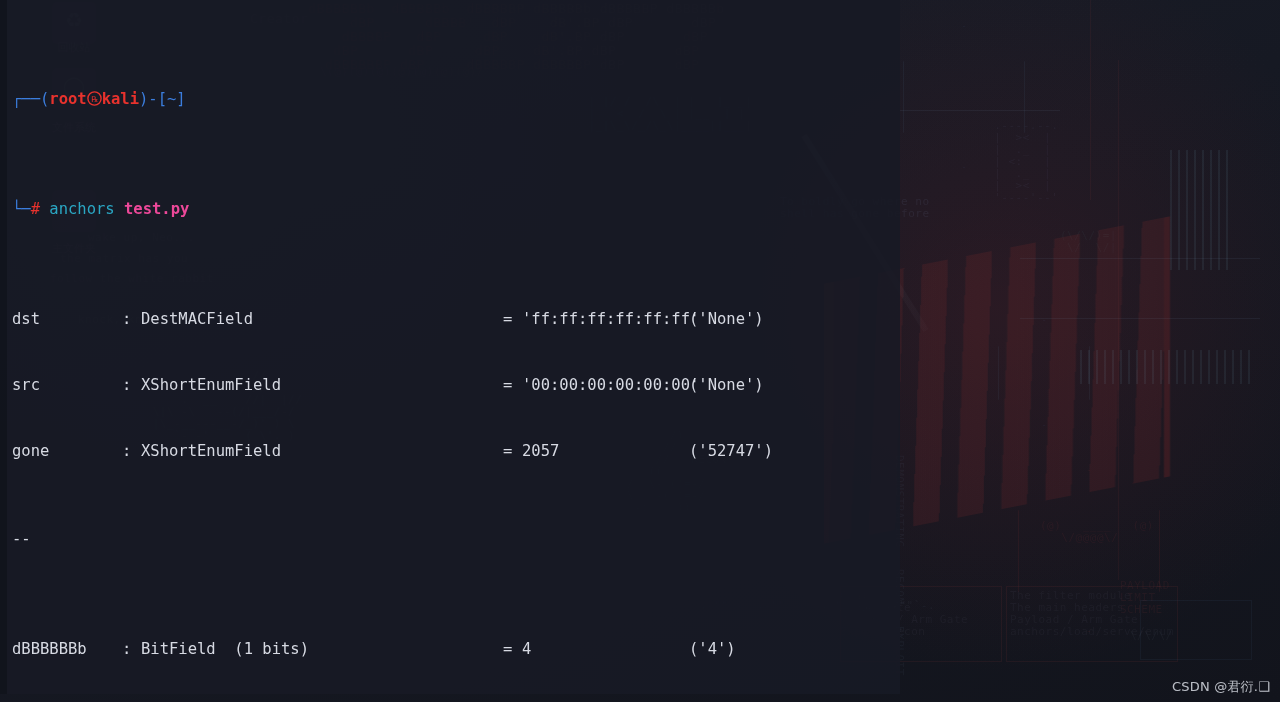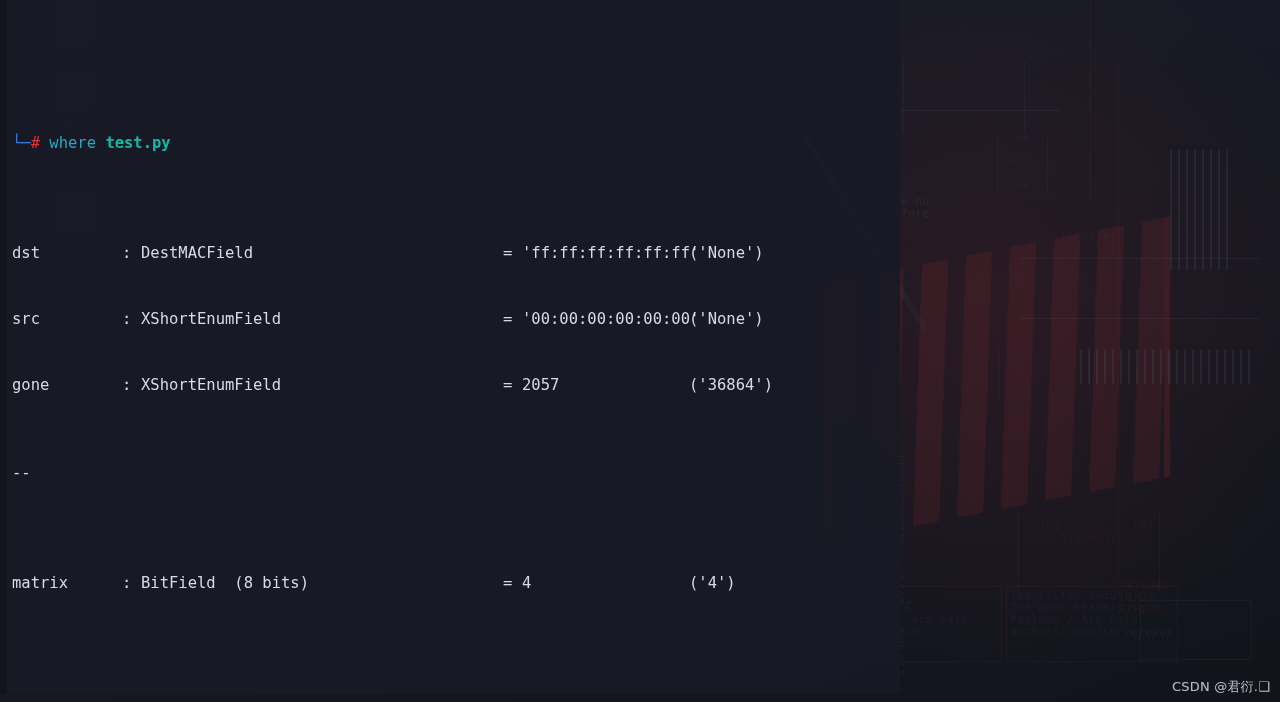--- a/index.html
+++ b/index.html
@@ -143,21 +143,21 @@
     white-space: pre;
     font-family: "DejaVu Sans Mono", "Liberation Mono", monospace;
   }
   .line { height: 22px; }
   .prompt-line { height: 22px; }
 
   .c-blue   { color: #3b7ddd; }
   .c-red    { color: #e8322d; font-weight: bold; }
   .c-red-b  { color: #e8322d; }
   .c-cyan   { color: #2aa7c4; }
-  .c-white  { color: #14b8a6; font-weight: bold; }
+  .c-white  { color: #ec4899; font-weight: bold; }
 
   .root-badge {
     display: inline-block;
     position: relative;
     width: 15px;
     height: 15px;
     vertical-align: -2px;
   }
   .root-badge svg { display: block; }
 
@@ -299,33 +299,37 @@
     </div>
     <div class="wp-desk-label" style="left:29px; top:241px;">主文件夹</div>
   </div>
 
   <div id="terminal">
     <div class="edge"></div>
 
     <div id="term-body">
 
       
-
-      
-      <div class="prompt-line"><span class="c-blue">└─</span><span class="c-red-b">#</span><span> </span><span class="c-cyan">where</span><span> </span><span class="c-white">test.py</span></div>
+      <div class="prompt-line"><span class="c-blue">┌──(</span><span class="c-red">root</span><span class="root-badge"><svg width="15" height="15" viewBox="0 0 15 15">
+              <circle cx="7.5" cy="7.5" r="6.6" fill="none" stroke="#e8322d" stroke-width="1.4"></circle>
+              <text x="7.5" y="10.6" font-size="8" font-family="DejaVu Sans, sans-serif" fill="#e8322d" text-anchor="middle">℞</text>
+            </svg></span><span class="c-red">kali</span><span class="c-blue">)-[</span><span class="c-blue">~</span><span class="c-blue">]</span></div>
+
+      
+      <div class="prompt-line"><span class="c-blue">└─</span><span class="c-red-b">#</span><span> </span><span class="c-cyan">anchors</span><span> </span><span class="c-white">test.py</span></div>
 
       
       <div class="fld"><span class="col-name">dst</span><span class="col-colon">:</span><span class="col-type">DestMACField</span><span class="col-eq">=</span><span class="col-val">'ff:ff:ff:ff:ff:ff'</span><span class="col-repr">('None')</span></div>
       <div class="fld"><span class="col-name">src</span><span class="col-colon">:</span><span class="col-type">XShortEnumField</span><span class="col-eq">=</span><span class="col-val">'00:00:00:00:00:00'</span><span class="col-repr">('None')</span></div>
-      <div class="fld"><span class="col-name">gone</span><span class="col-colon">:</span><span class="col-type">XShortEnumField</span><span class="col-eq">=</span><span class="col-val">2057</span><span class="col-repr">('36864')</span></div>
+      <div class="fld"><span class="col-name">gone</span><span class="col-colon">:</span><span class="col-type">XShortEnumField</span><span class="col-eq">=</span><span class="col-val">2057</span><span class="col-repr">('52747')</span></div>
 
       <div class="line">--</div>
 
       
-      <div class="fld"><span class="col-name">matrix</span><span class="col-colon">:</span><span class="col-type">BitField  (8 bits)</span><span class="col-eq">=</span><span class="col-val">4</span><span class="col-repr">('4')</span></div>
+      <div class="fld"><span class="col-name">dBBBBBBb</span><span class="col-colon">:</span><span class="col-type">BitField  (1 bits)</span><span class="col-eq">=</span><span class="col-val">4</span><span class="col-repr">('4')</span></div>
       
       
       
       
       
       
       
       
       
       

